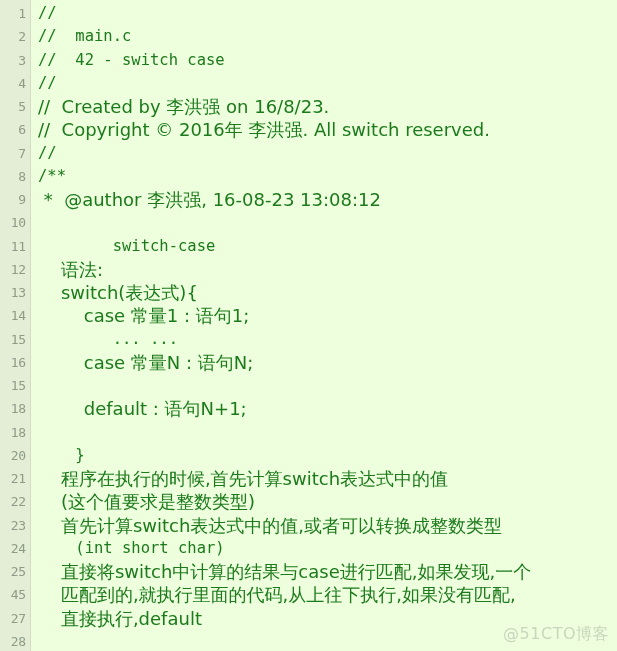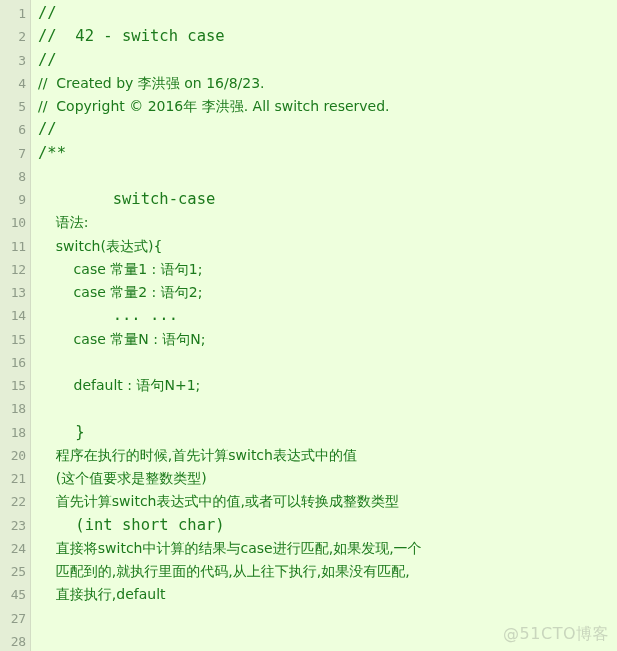--- a/index.html
+++ b/index.html
@@ -63,21 +63,21 @@
     height: 23.25px;
     line-height: 23.25px;
     white-space: pre;
     font-size: 15.5px;
     color: #1c7a1c;
     font-family: "DejaVu Sans Mono", "Liberation Mono", monospace;
     letter-spacing: 0px;
   }
   .code-line.cjk {
     font-family: "DejaVu Sans", "Liberation Sans", sans-serif;
-    font-size: 14px;
+    font-size: 18px;
     font-weight: 500;
   }
 
   
   #watermark {
     position: absolute;
     right: 8px;
     bottom: 6px;
     font-family: "DejaVu Sans", "Liberation Sans", sans-serif;
     font-size: 16px;
@@ -119,32 +119,33 @@
       <div class="gutter-line">23</div>
       <div class="gutter-line">24</div>
       <div class="gutter-line">25</div>
       <div class="gutter-line">45</div>
       <div class="gutter-line">27</div>
       <div class="gutter-line">28</div>
     </div>
 
   <div id="code-area">
     <div class="code-line">//</div>
+      <div class="code-line">//  main.c</div>
       <div class="code-line">//  42 - switch case</div>
       <div class="code-line">//</div>
       <div class="code-line cjk">//  Created by 李洪强 on 16/8/23.</div>
       <div class="code-line cjk">//  Copyright © 2016年 李洪强. All switch reserved.</div>
       <div class="code-line">//</div>
       <div class="code-line">/**</div>
+      <div class="code-line cjk"> *  @author 李洪强, 16-08-23 13:08:12</div>
       <div class="code-line"></div>
       <div class="code-line">        switch-case</div>
       <div class="code-line cjk">    语法:</div>
       <div class="code-line cjk">    switch(表达式){</div>
       <div class="code-line cjk">        case 常量1 : 语句1;</div>
-      <div class="code-line cjk">        case 常量2 : 语句2;</div>
       <div class="code-line">        ... ...</div>
       <div class="code-line cjk">        case 常量N : 语句N;</div>
       <div class="code-line"></div>
       <div class="code-line cjk">        default : 语句N+1;</div>
       <div class="code-line"></div>
       <div class="code-line">    }</div>
       <div class="code-line cjk">    程序在执行的时候,首先计算switch表达式中的值</div>
       <div class="code-line cjk">    (这个值要求是整数类型)</div>
       <div class="code-line cjk">    首先计算switch表达式中的值,或者可以转换成整数类型</div>
       <div class="code-line">    (int short char)</div>

